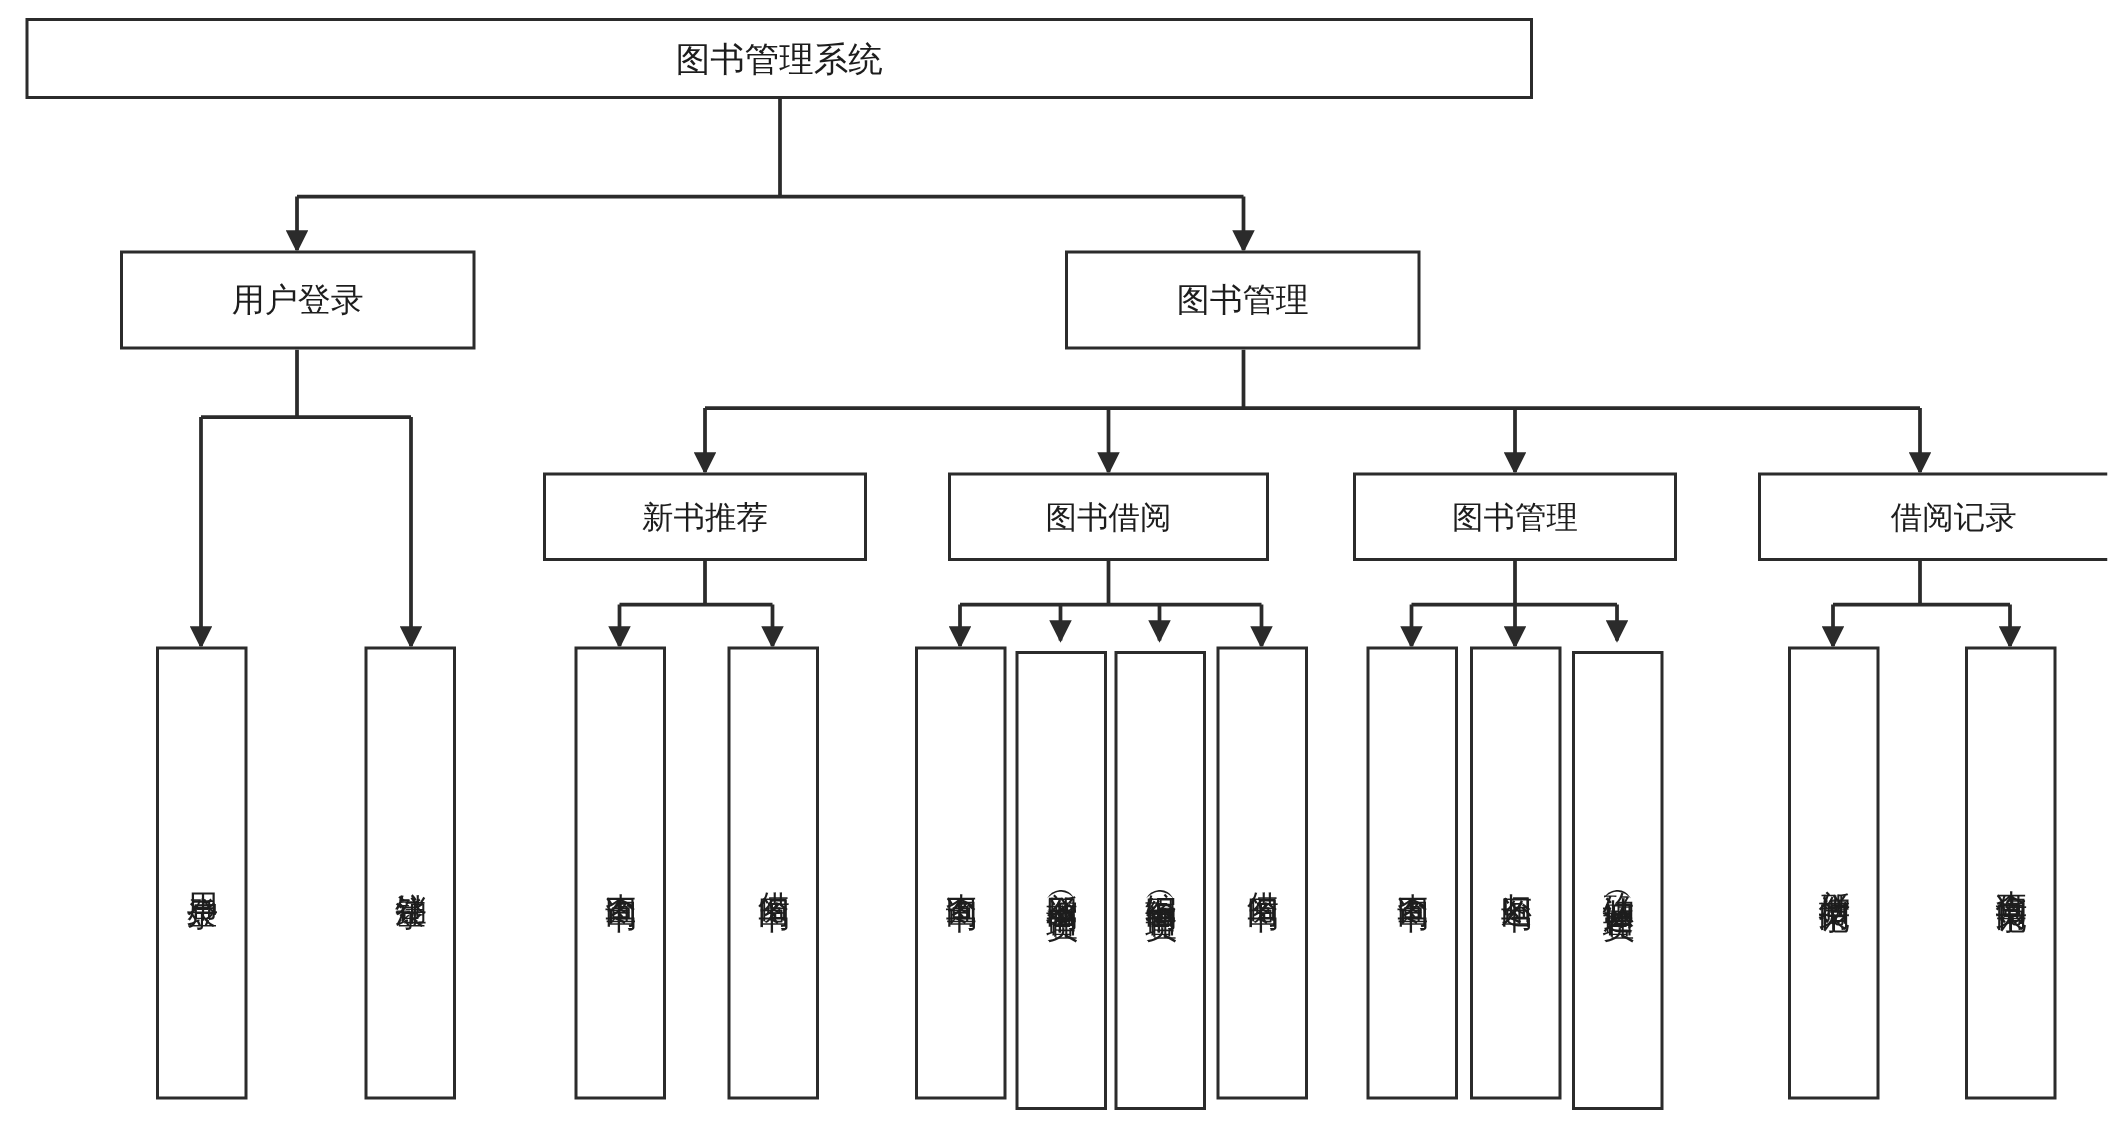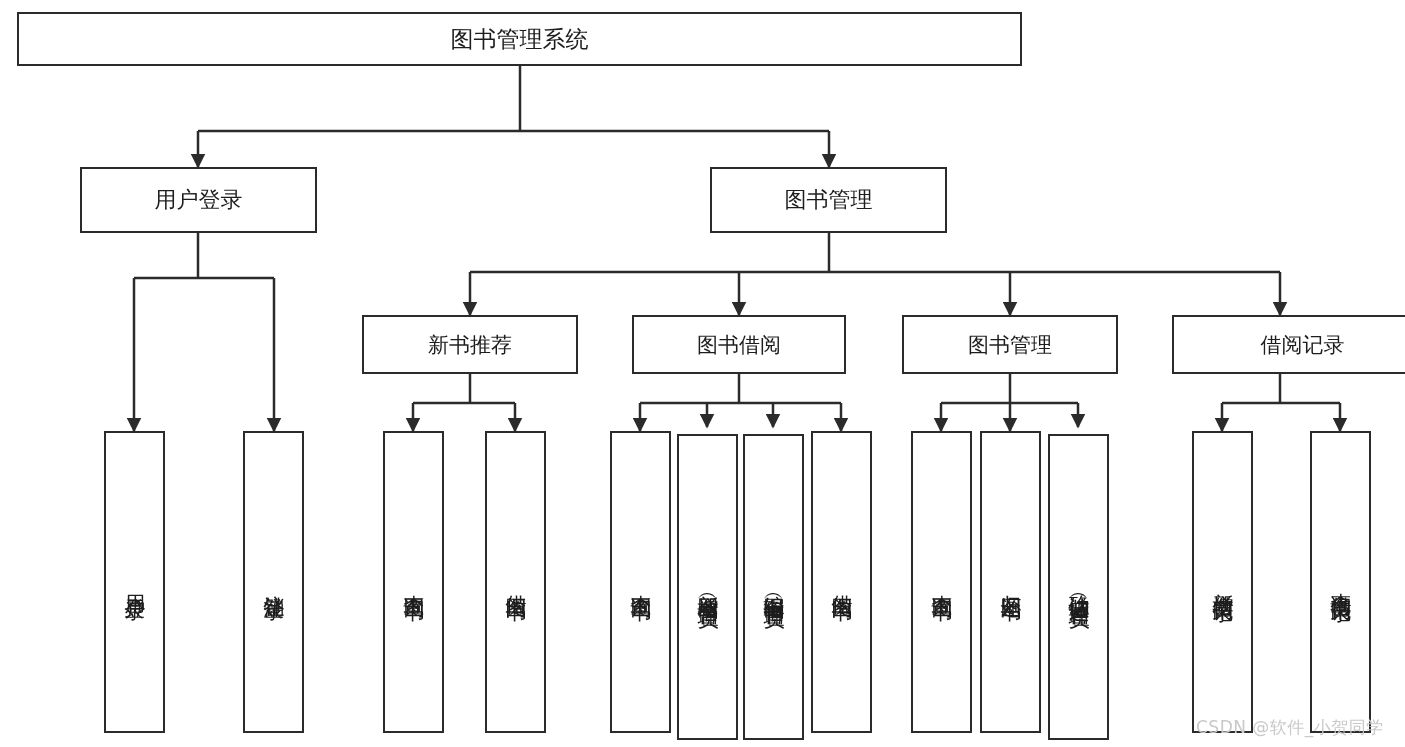--- a/index.html
+++ b/index.html
@@ -183,15 +183,14 @@
     <span class="label">确认归还（管理员）</span>
   </div>
 
   <div class="node leaf" style="left:1192px; top:431px; width:61px; height:302px;">
     <span class="label">新增借阅记录</span>
   </div>
   <div class="node leaf" style="left:1310px; top:431px; width:61px; height:302px;">
     <span class="label">查询借阅记录</span>
   </div>
 
-  <div class="watermark" style="left:1196px; top:716px;">CSDN @软件_小贺同学</div>
 
 </div>
 
 </body></html>

